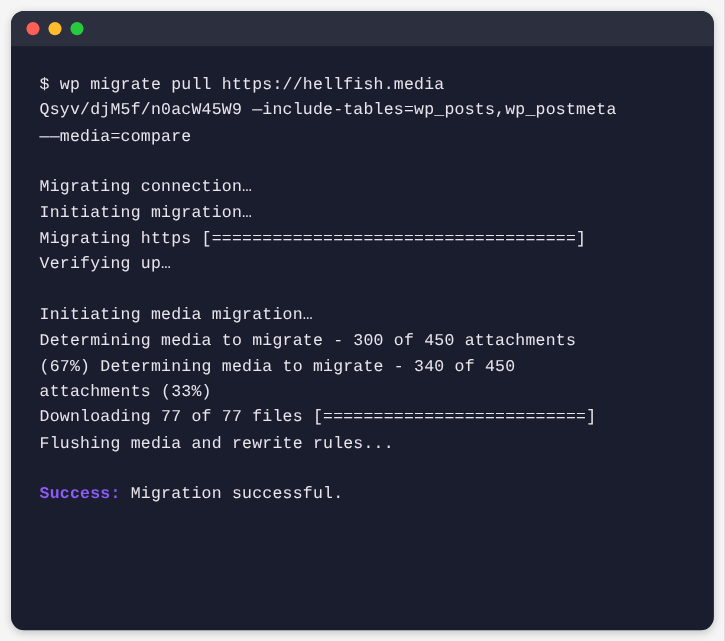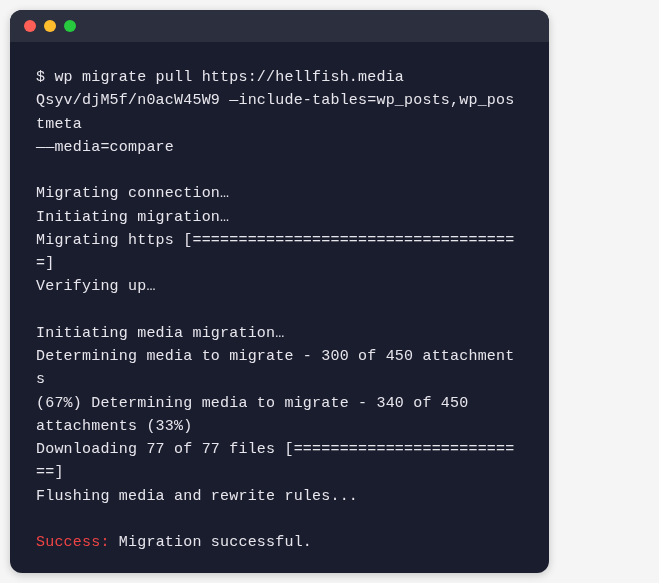--- a/index.html
+++ b/index.html
@@ -6,21 +6,21 @@
       margin: 0;
       padding: 0;
       box-sizing: border-box;
     }
     body {
       background: #f5f5f5;
       padding: 10px;
       font-family: "Courier New", Courier, monospace;
     }
     .terminal-window {
-      width: 539px;
+      width: 639px;
       height: 563px;
       background: #1a1d2e;
       border-radius: 12px;
       overflow: hidden;
       box-shadow: 0 2px 8px rgba(0,0,0,0.2);
     }
     .title-bar {
       height: 32px;
       background: #2c2f3e;
       display: flex;
@@ -45,22 +45,22 @@
       letter-spacing: 0.2px;
     }
     .line {
       white-space: pre-wrap;
       word-break: break-all;
     }
     .blank-line {
       height: 1.55em;
     }
     .success {
-      color: #ef4444;
-      font-weight: normal;
+      color: #8b5cf6;
+      font-weight: bold;
     }
     .prompt {
       color: #e8e6ed;
     }
   </style>
 </head>
 <body>
 
 <div class="terminal-window">
   <div class="title-bar">

